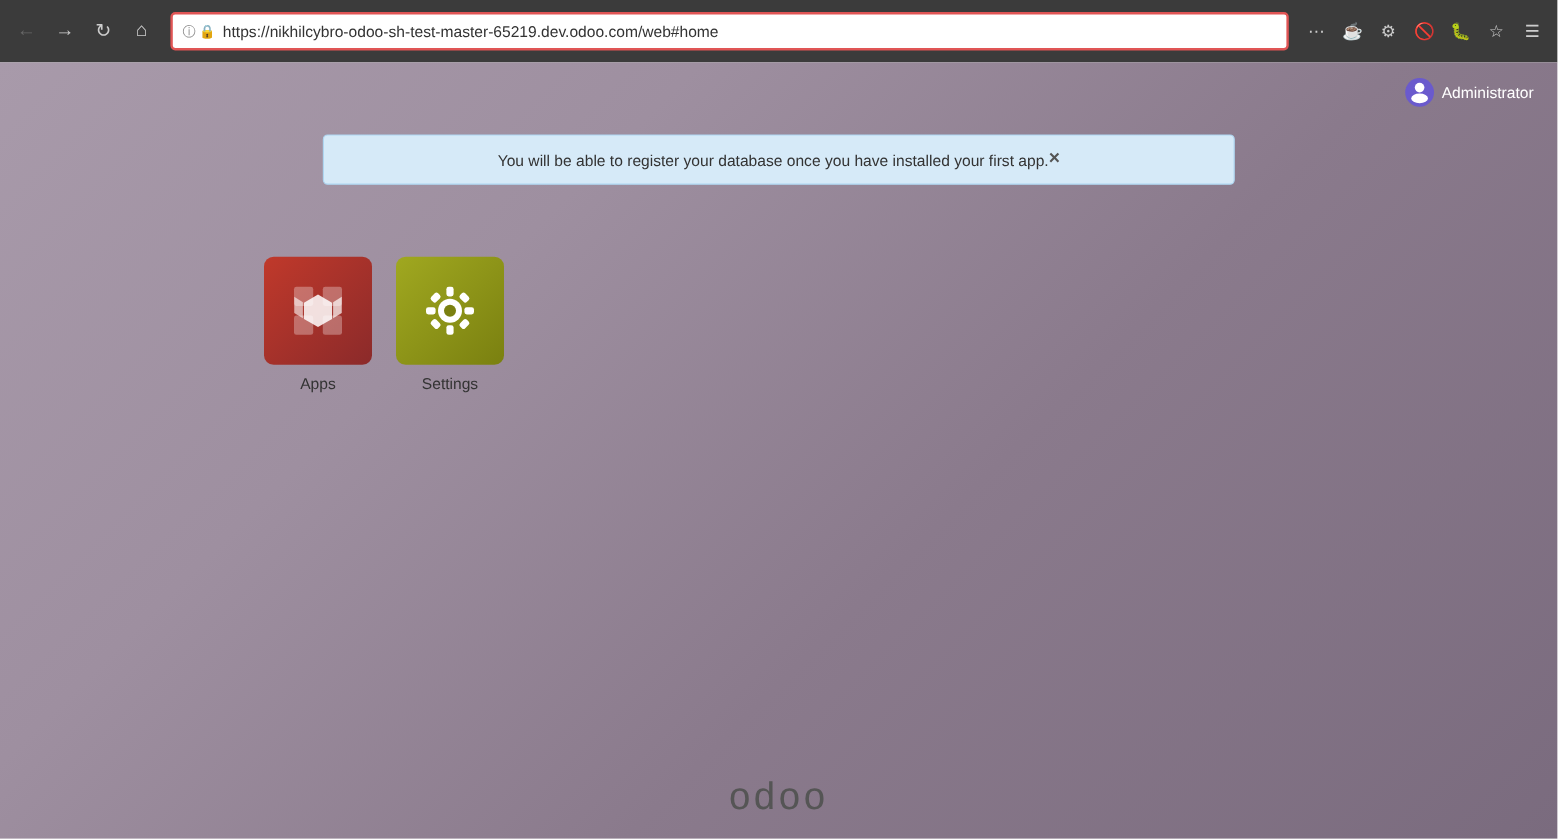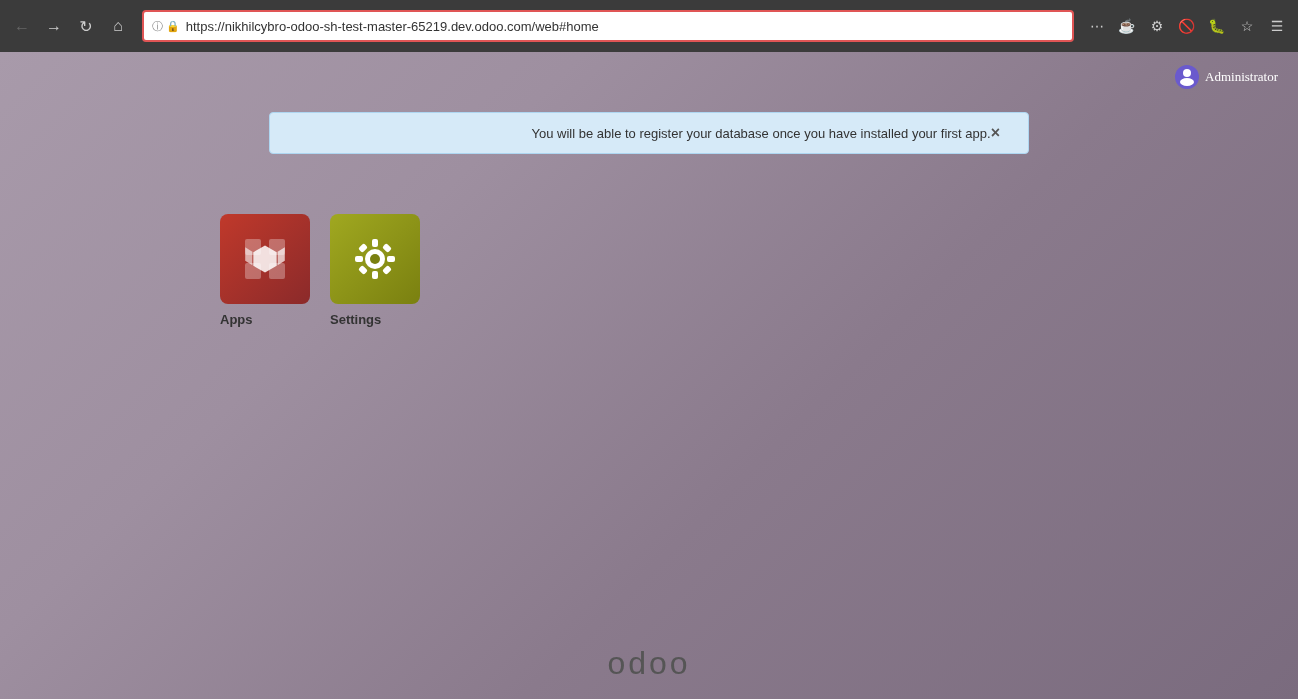--- a/index.html
+++ b/index.html
@@ -82,41 +82,40 @@
       display: flex;
       align-items: center;
       justify-content: flex-end;
       padding: 0 20px;
     }
     .user-menu {
       display: flex; align-items: center; gap: 6px;
       color: #fff;
       cursor: pointer;
       font-size: 13px;
-      font-family: Liberation Serif, serif;
     }
     .user-avatar {
       width: 24px; height: 24px;
       border-radius: 50%;
       background: #6a5acd;
       display: flex; align-items: center; justify-content: center;
       font-size: 12px;
       color: white;
       overflow: hidden;
     }
 
     
     .notification-banner {
       background: #d6eaf8;
       border: 1px solid #aed6f1;
       border-radius: 4px;
       padding: 12px 28px;
       display: flex;
       align-items: center;
-      justify-content: flex-end;
+      justify-content: center;
       width: 760px;
       margin-top: 10px;
       font-size: 13px;
       color: #333;
     }
     .notification-close {
       background: none; border: none;
       cursor: pointer;
       color: #555;
       font-size: 16px;
@@ -129,24 +128,23 @@
       display: flex;
       flex-direction: row;
       gap: 20px;
       margin-top: 60px;
       align-self: flex-start;
       margin-left: 220px;
     }
     .app-item {
       display: flex;
       flex-direction: column;
-      align-items: flex-start;
+      align-items: center;
       cursor: pointer;
       gap: 8px;
-      font-weight: bold;
     }
     .app-icon {
       width: 90px; height: 90px;
       border-radius: 8px;
       display: flex; align-items: center; justify-content: center;
       font-size: 36px;
     }
     .app-icon.apps-icon {
       background: linear-gradient(135deg, #c0392b 0%, #8b2a2a 100%);
     }

